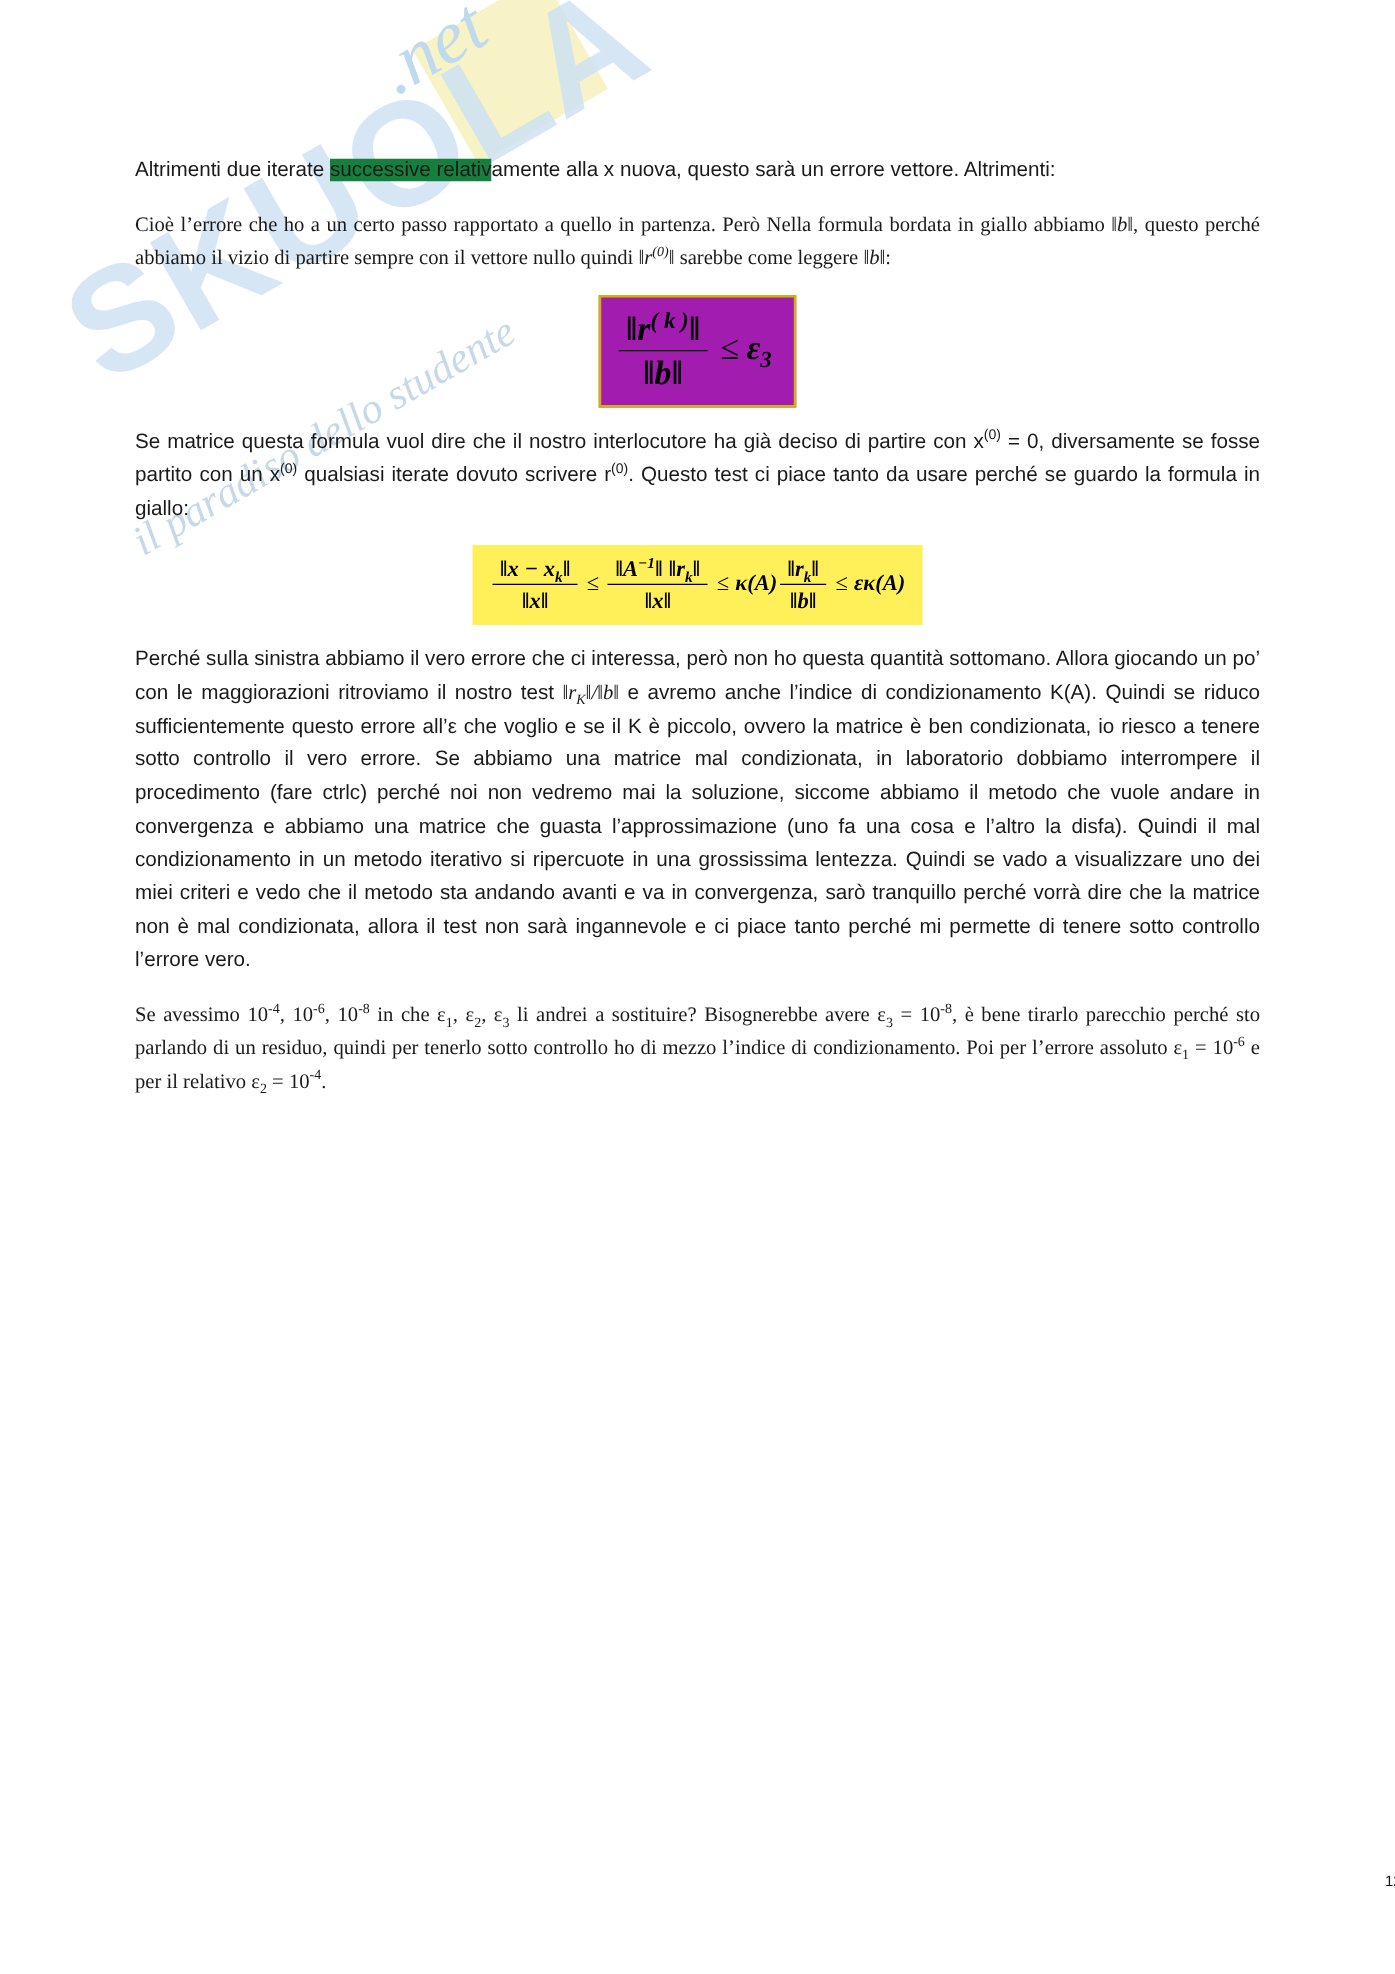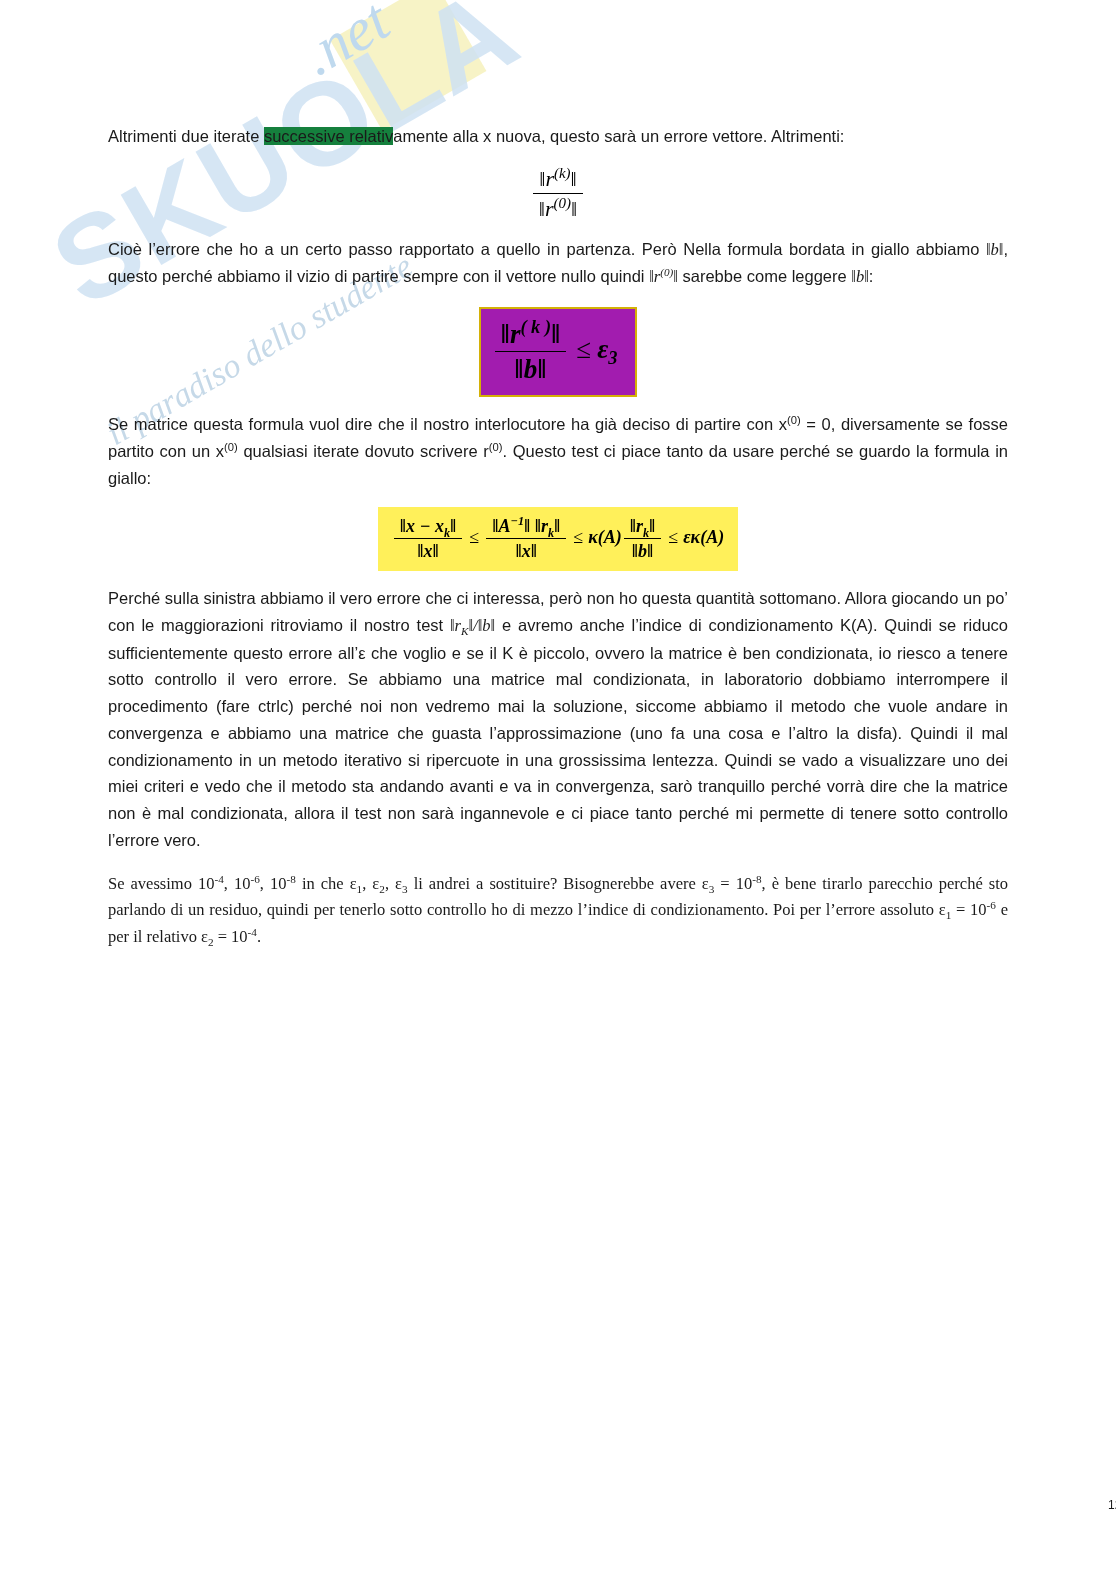--- a/index.html
+++ b/index.html
@@ -173,26 +173,20 @@
     <div class="wm-yellowbox"></div>
     <div class="wm-sku">SKUOLA</div>
     <div class="wm-net">.net</div>
     <div class="wm-sub">il paradiso dello studente</div>
   </div>
 
   <div class="content">
 
     <p class="para"><span>Altrimenti due iterate </span><span class="hl">successive relativ</span><span>amente alla x nuova, questo sarà un errore vettore. Altrimenti:</span></p>
 
-    <div class="formula-block">
-      <span class="frac f1">
-        <span class="num"><span>‖r</span><sup>(k)</sup><span>‖</span></span>
-        <span class="den"><span>‖r</span><sup>(0)</sup><span>‖</span></span>
-      </span>
-    </div>
 
     <p class="para"><span>Cioè l’errore che ho a un certo passo rapportato a quello in partenza. Però Nella formula bordata in giallo abbiamo </span><span class="serif-it">‖b‖</span><span>, questo perché abbiamo il vizio di partire sempre con il vettore nullo quindi </span><span class="serif-it nowrap"><span>‖r</span><sup>(0)</sup><span>‖</span></span><span> sarebbe come leggere </span><span class="serif-it">‖b‖</span><span>:</span></p>
 
     <div class="formula-block">
       <span class="boxed f2">
         <span class="frac">
           <span class="num"><span>‖r</span><sup>( k )</sup><span>‖</span></span>
           <span class="den">‖b‖</span>
         </span><span class="rel">≤</span><span><span>ε</span><sub>3</sub></span>
       </span>

